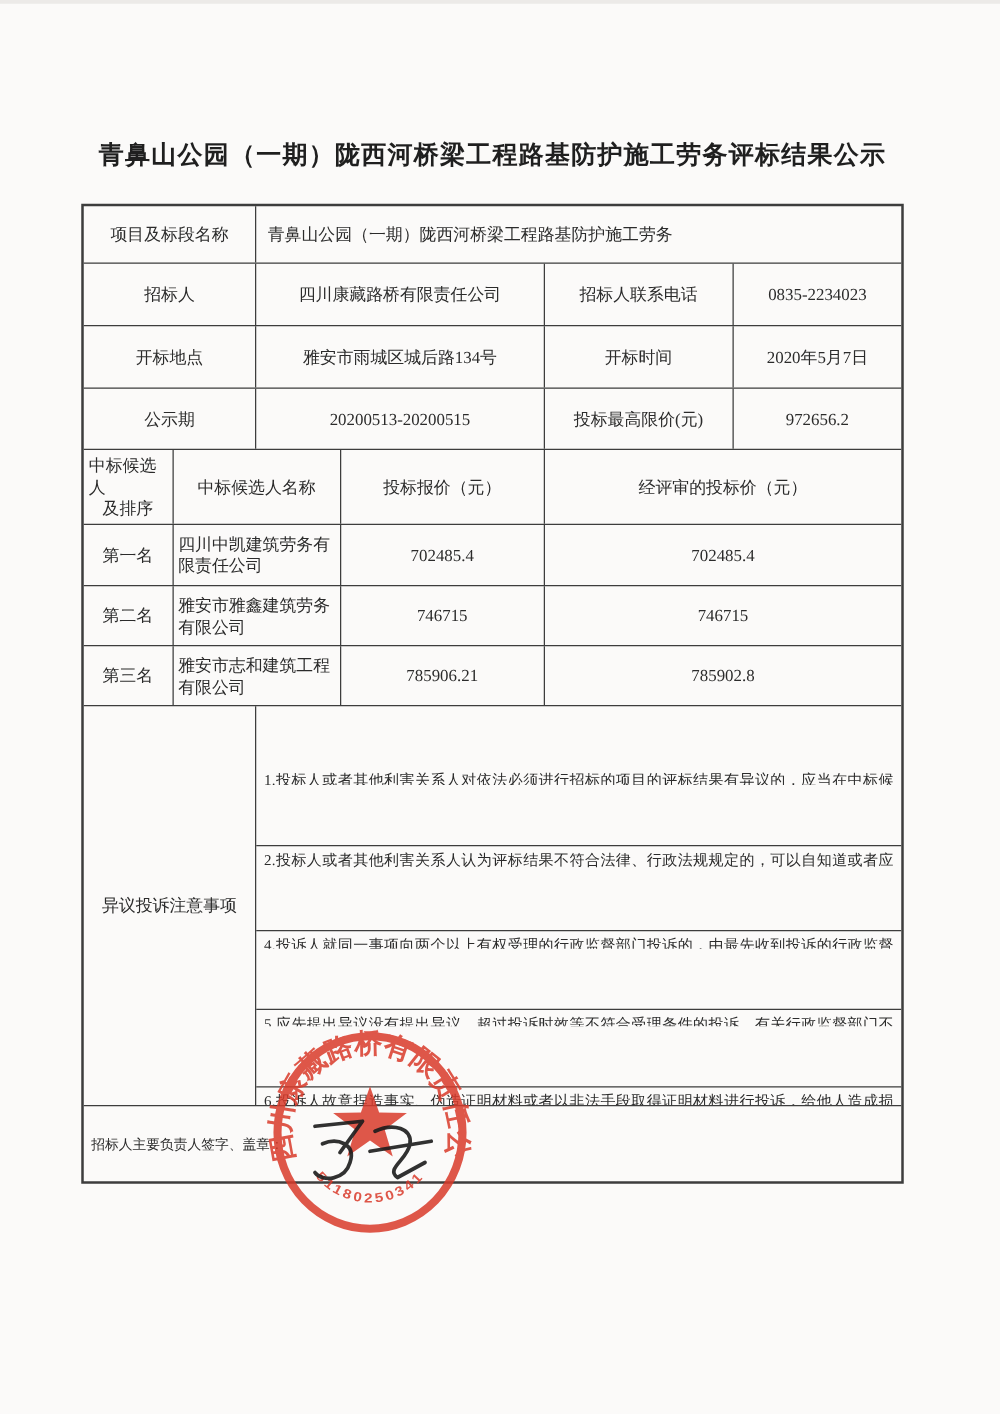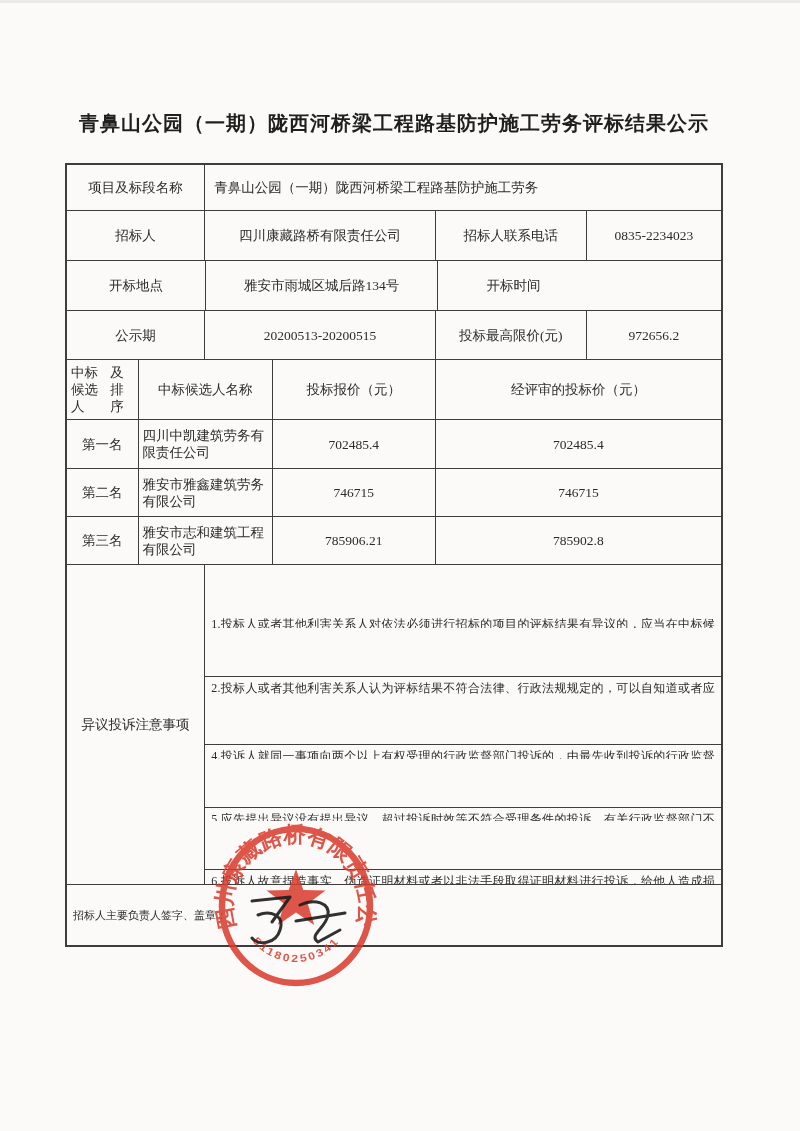--- a/index.html
+++ b/index.html
@@ -48,21 +48,21 @@
     padding:3px 6px 0 6px;overflow:hidden;letter-spacing:0.2px;margin-top:48px;
   }
   .obj-item:first-child{border-top:none;}
   .oi1{height:52px;} .oi2{height:73px;} .oi3{height:50px;} .oi4{height:49px;} .oi5{height:45px;} .oi6{height:51px;}
   .sig-cell{
     width:658px;height:61px;box-sizing:border-box;
     display:flex;align-items:center;justify-content:flex-start;
     font-size:11px;padding-left:6px;
   }
   .stamp-svg{position:absolute;left:200px;top:815px;width:220px;height:200px;z-index:5;pointer-events:none;}
-  .rank-head{display:flex;flex-direction:row;align-items:center;justify-content:center;}
+  .rank-head{display:flex;flex-direction:column;align-items:center;justify-content:center;}
 </style>
 </head>
 <body>
 
 <div class="page">
   <div class="edge-top"></div>
 
   <div class="title">青鼻山公园（一期）陇西河桥梁工程路基防护施工劳务评标结果公示</div>
 
   <div class="tbl">
@@ -76,20 +76,21 @@
       <div class="cell w138">招标人</div>
       <div class="cell w232">四川康藏路桥有限责任公司</div>
       <div class="cell w152">招标人联系电话</div>
       <div class="cell w136">0835-2234023</div>
     </div>
 
     <div class="row h50">
       <div class="cell w138">开标地点</div>
       <div class="cell w232">雅安市雨城区城后路134号</div>
       <div class="cell w152">开标时间</div>
+      <div class="cell w136">2020年5月7日</div>
     </div>
 
     <div class="row h49">
       <div class="cell w138">公示期</div>
       <div class="cell w232">20200513-20200515</div>
       <div class="cell w152">投标最高限价(元)</div>
       <div class="cell w136">972656.2</div>
     </div>
 
     <div class="row h60">

